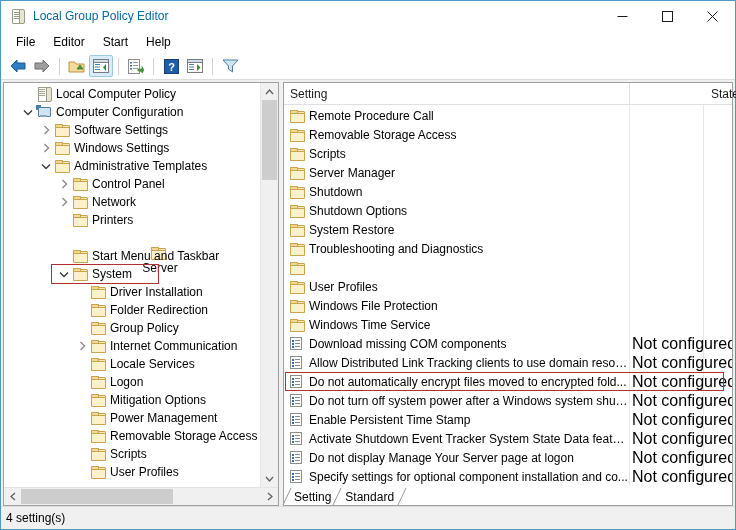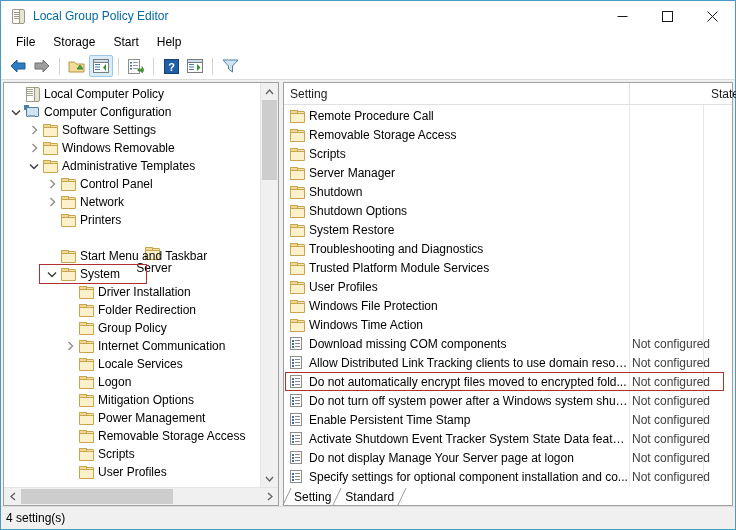--- a/index.html
+++ b/index.html
@@ -138,20 +138,21 @@
     display: flex;
     flex-direction: column;
     position: relative;
     flex: 0 0 auto;
   }
   .tree-area {
     flex: 1 1 auto;
     display: flex;
     min-height: 0;
     overflow: hidden;
+    padding-left: 12px;
   }
   .tree-list {
     flex: 1 1 auto;
     padding-top: 2px;
     overflow: hidden;
     position: relative;
   }
   .tree-row {
     height: 18px;
     display: flex;
@@ -387,22 +388,22 @@
   }
   .lv-name {
     font-size: 12px;
     color: #000;
     overflow: hidden;
     text-overflow: ellipsis;
     flex: 1 1 auto;
     min-width: 0;
   }
   .lv-state {
-    font-size: 12px;
-    color: #404040;
+    font-size: 16px;
+    color: #000000;
     width: 100px;
     flex: 0 0 auto;
     padding-left: 4px;
   }
   .lv-row .lv-name { max-width: 325px; }
 
   .lv-vdivider {
     position: absolute;
     top: 0; bottom: 0;
     width: 1px;
@@ -468,21 +469,21 @@
     <div class="win-btn">
       <svg width="11" height="11" viewBox="0 0 11 11">
           <line x1="0.5" y1="0.5" x2="10.5" y2="10.5" stroke="#1a1a1a" stroke-width="1"></line>
           <line x1="10.5" y1="0.5" x2="0.5" y2="10.5" stroke="#1a1a1a" stroke-width="1"></line>
         </svg>
     </div>
   </div>
 
   <div class="menubar">
     <div class="menu-item">File</div>
-    <div class="menu-item">Storage</div>
+    <div class="menu-item">Editor</div>
     <div class="menu-item">Start</div>
     <div class="menu-item">Help</div>
   </div>
 
   <div class="toolbar">
     <div class="tb-btn">
       <svg width="18" height="16" viewBox="0 0 18 16">
         <path d="M8 2 L2 8 L8 14 L8 11 L16 11 L16 5 L8 5 Z" fill="#2e7dc4" stroke="#1b5b96" stroke-width="1" stroke-linejoin="round"></path>
       </svg>
     </div>
@@ -591,21 +592,21 @@
               <span class="tw">
                 <svg class="chev" width="7" height="10" viewBox="0 0 7 10">
                   <path d="M1.5 1 L5.5 5 L1.5 9" fill="none" stroke="#8d8d8d" stroke-width="1.4"></path>
                 </svg>
               </span>
               <div class="folder">
                 <div class="f-back"></div>
                 <div class="f-tab"></div>
                 <div class="f-front"></div>
               </div>
-              <span class="tree-label">Windows Removable</span>
+              <span class="tree-label">Windows Settings</span>
             </div>
             <div class="tree-row" style="padding-left: 22px;">
               <span class="tw">
                 <svg class="chev" width="10" height="7" viewBox="0 0 10 7">
                   <path d="M1 1.5 L5 5.5 L9 1.5" fill="none" stroke="#3a3a3a" stroke-width="1.4"></path>
                 </svg>
               </span>
               <div class="folder">
                 <div class="f-back"></div>
                 <div class="f-tab"></div>
@@ -917,21 +918,20 @@
             <span class="lv-state"></span>
           </div>
           <div class="lv-row">
             <div class="lv-icon-wrap">
               <div class="folder" style="position: absolute; left: 0px; top: 0px;">
                 <div class="f-back"></div>
                 <div class="f-tab"></div>
                 <div class="f-front"></div>
               </div>
             </div>
-            <span class="lv-name">Trusted Platform Module Services</span>
             <span class="lv-state"></span>
           </div>
           <div class="lv-row">
             <div class="lv-icon-wrap">
               <div class="folder" style="position: absolute; left: 0px; top: 0px;">
                 <div class="f-back"></div>
                 <div class="f-tab"></div>
                 <div class="f-front"></div>
               </div>
             </div>
@@ -950,21 +950,21 @@
             <span class="lv-state"></span>
           </div>
           <div class="lv-row">
             <div class="lv-icon-wrap">
               <div class="folder" style="position: absolute; left: 0px; top: 0px;">
                 <div class="f-back"></div>
                 <div class="f-tab"></div>
                 <div class="f-front"></div>
               </div>
             </div>
-            <span class="lv-name">Windows Time Action</span>
+            <span class="lv-name">Windows Time Service</span>
             <span class="lv-state"></span>
           </div>
           <div class="lv-row">
             <div class="lv-icon-wrap">
               <div class="policy-icon">
                 <div class="pl"></div>
                 <div class="pr"></div>
               </div>
             </div>
             <span class="lv-name">Download missing COM components</span>

